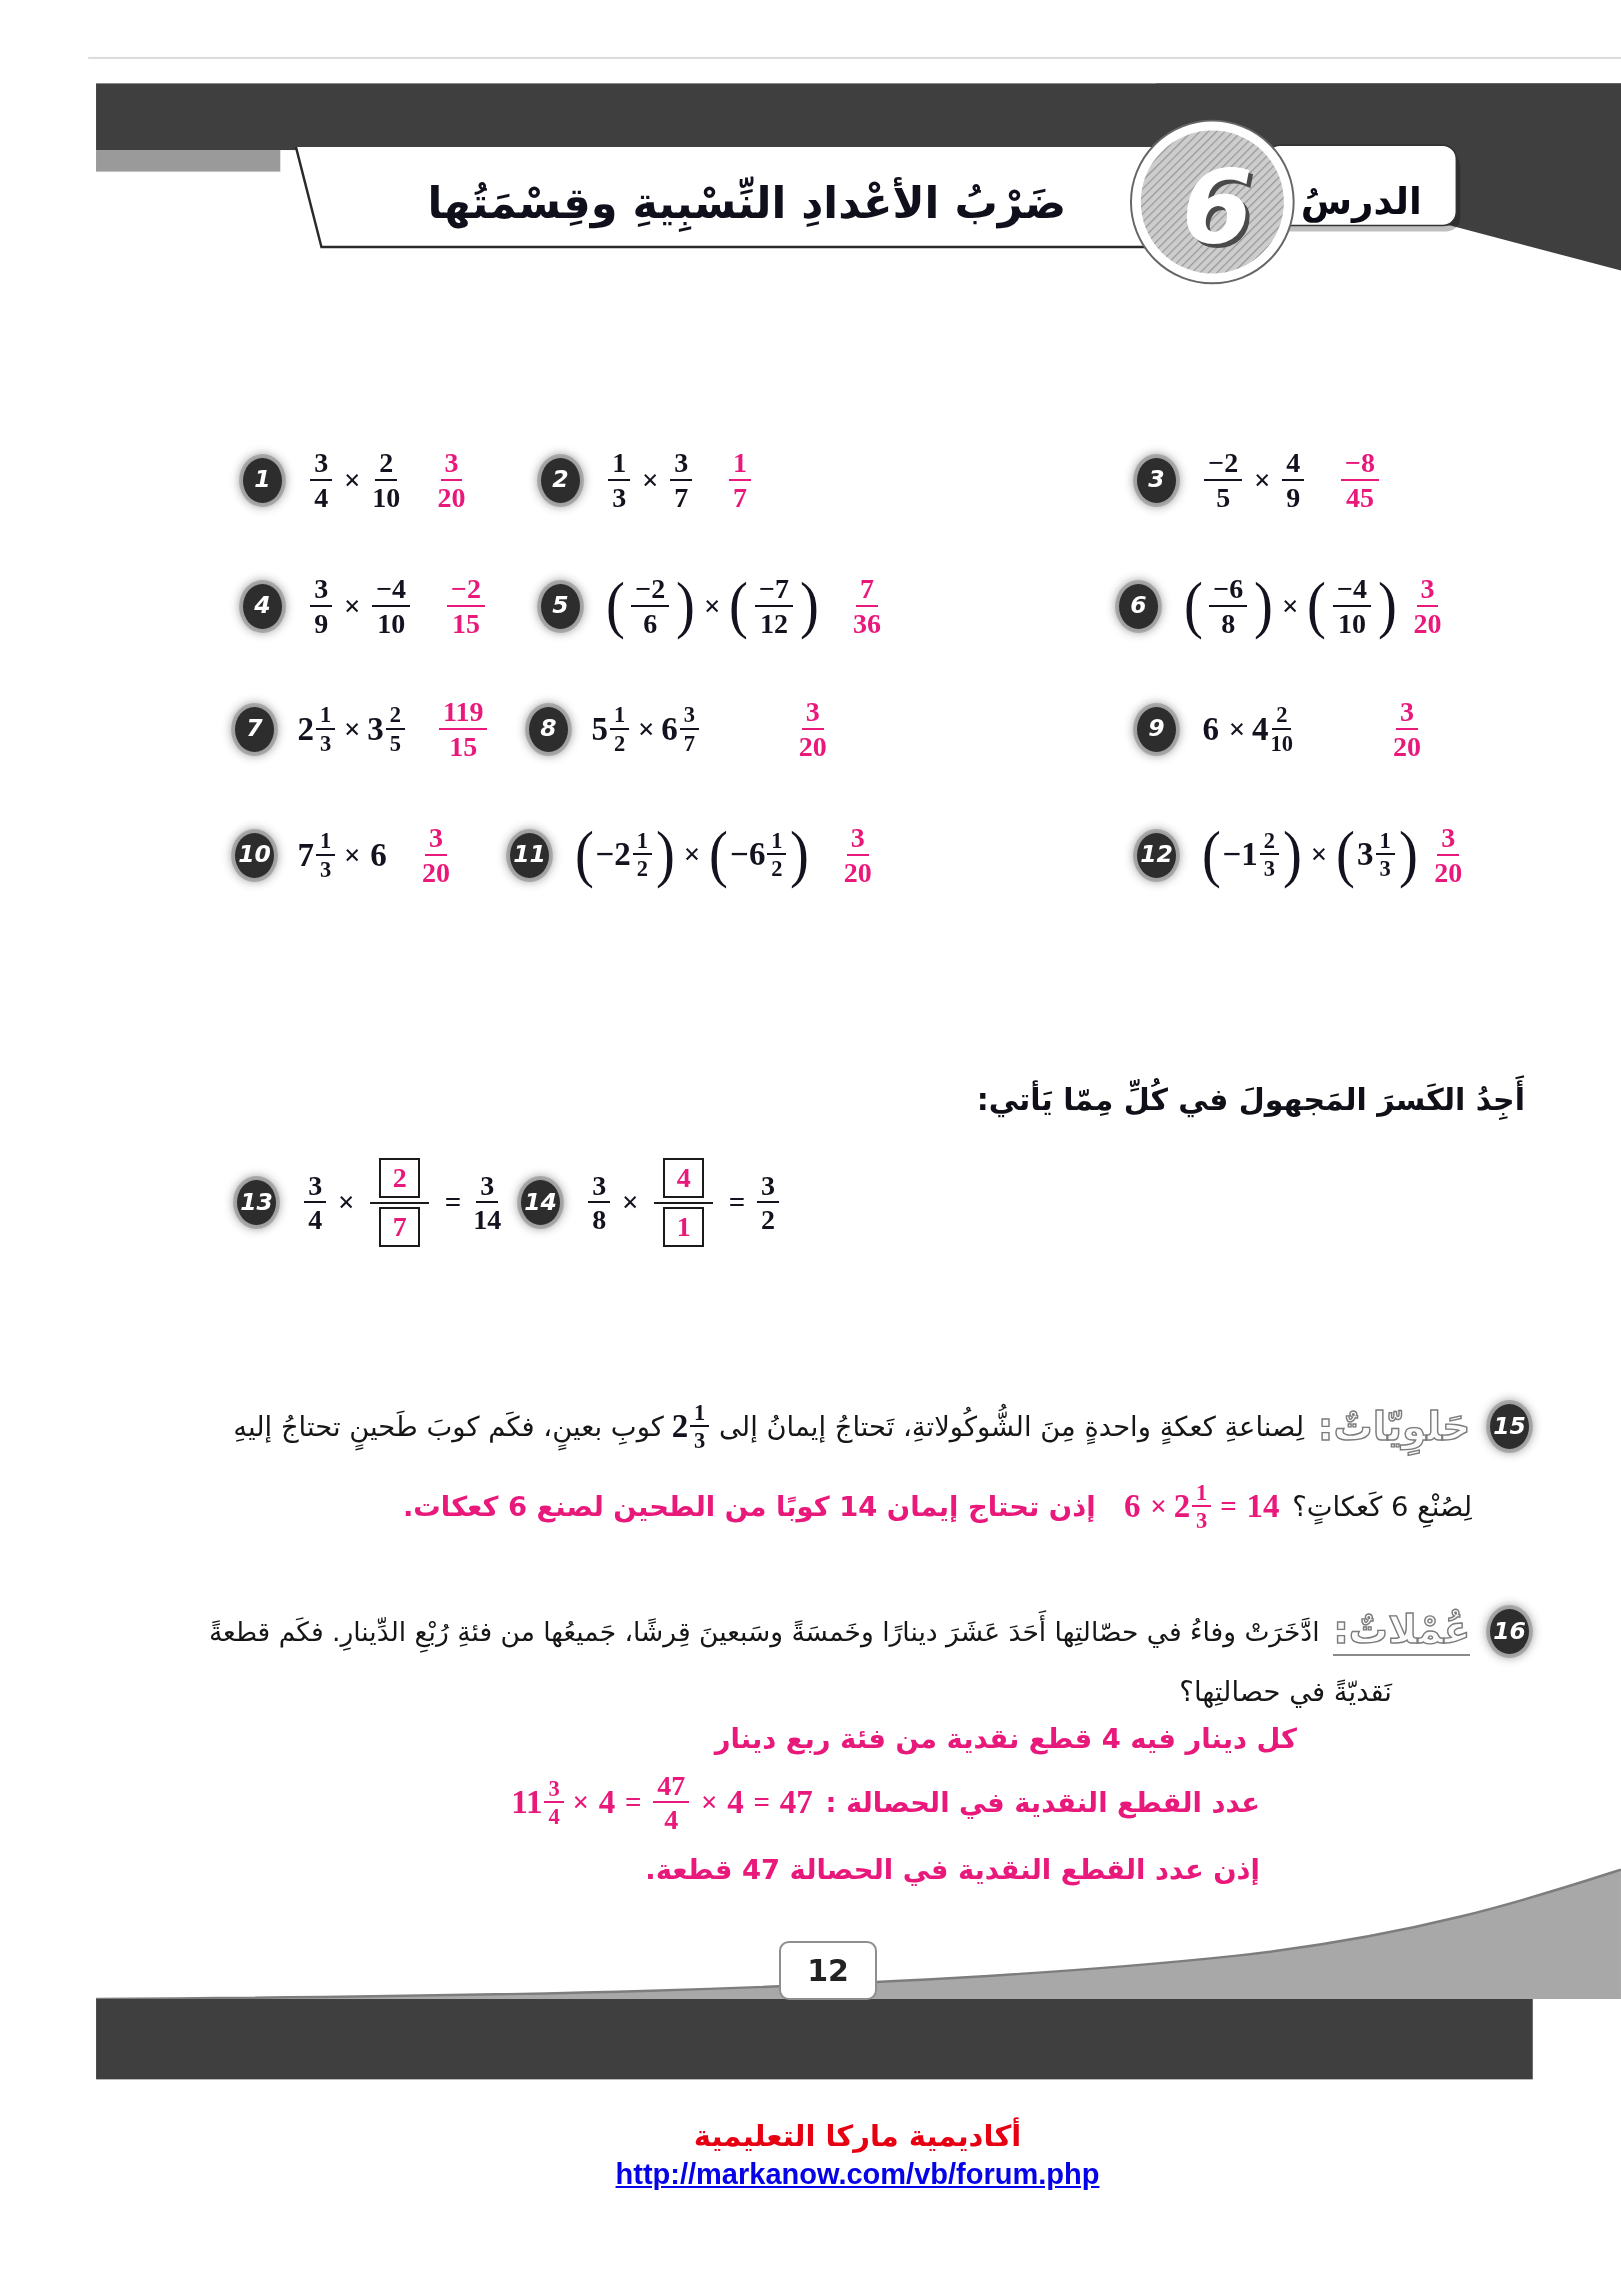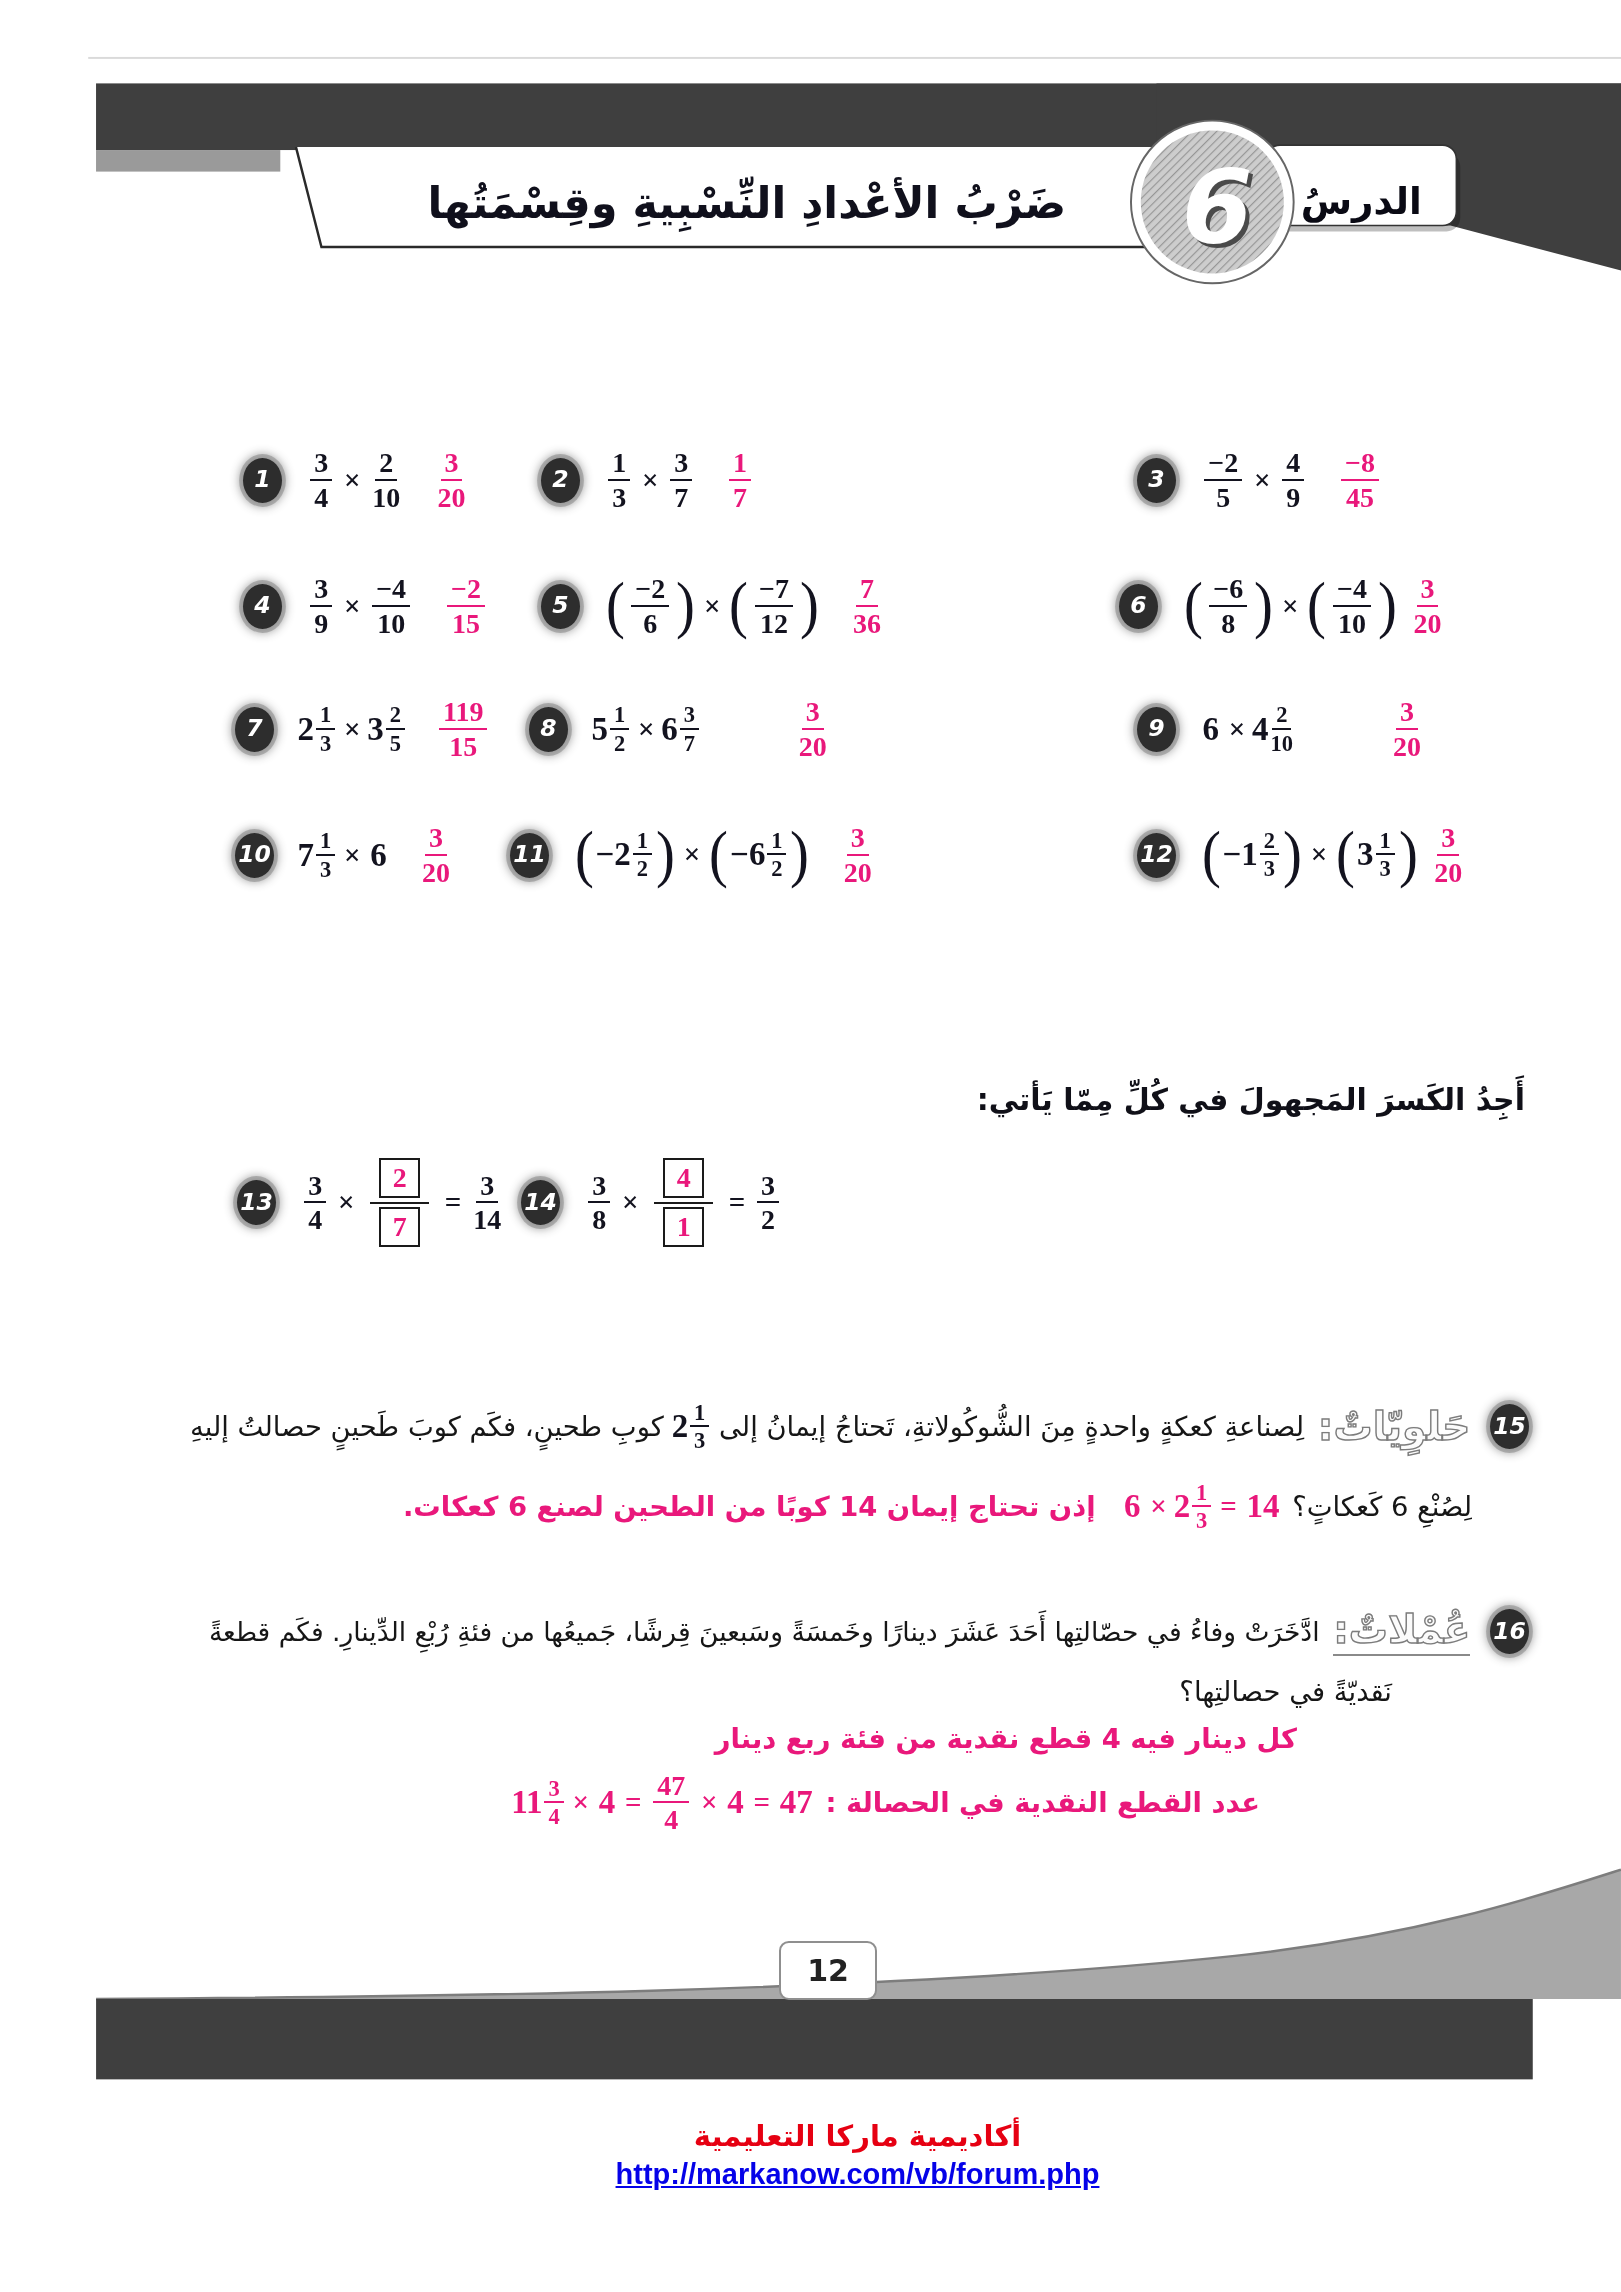--- a/index.html
+++ b/index.html
@@ -423,21 +423,21 @@
     <span class="blacktxt">لِصناعةِ كعكةٍ واحدةٍ مِنَ الشُّوكُولاتةِ، تَحتاجُ إيمانُ إلى</span>
     <span class="math" style="margin:0 7.8px;">
         <span class="mx">
           <span class="w">2</span>
           <span class="fr">
             <span class="n">1</span>
             <span class="d">3</span>
           </span>
         </span>
       </span>
-    <span class="blacktxt">كوبِ طحينٍ، فكَم كوبَ طَحينٍ حصالتُ إليهِ</span>
+    <span class="blacktxt">كوبِ بعينٍ، فكَم كوبَ طَحينٍ تحتاجُ إليهِ</span>
   </div>
   <div class="wline" style="top:1480px;right:149px;">
     <span class="blacktxt">لِصُنْعِ 6 كَعكاتٍ؟</span>
     <span class="math pinkmath gap26">
         <span class="int">6</span>
         <span class="op">×</span>
         <span class="mx">
           <span class="w">2</span>
           <span class="fr">
             <span class="n">1</span>
@@ -477,20 +477,23 @@
         <span class="fr">
           <span class="n">47</span>
           <span class="d">4</span>
         </span>
         <span class="op">×</span>
         <span class="int">4</span>
         <span class="op">=</span>
         <span class="int">47</span>
       </span>
   </div>
+  <div class="wline" style="top:1854px;right:361px;">
+    <span class="pinktxt">إذن عدد القطع النقدية في الحصالة 47 قطعة.</span>
+  </div>
 
   <svg width="1621" height="245" style="position:absolute;top:1852px;left:0;" viewBox="0 0 1654 250">
     <path d="M98,150 C 420,148 900,144 1260,106 C 1450,85 1570,45 1654,18 L1654,150 Z" fill="#a8a8a8"></path>
     <path d="M98,150 C 420,148 900,144 1260,106 C 1450,85 1570,45 1654,18" fill="none" stroke="#7d7d7d" stroke-width="2.5"></path>
     <rect x="98" y="150" width="1466" height="82" fill="#3f3f3f"></rect>
   </svg>
   <div class="pagebox">
     <span>12</span>
   </div>
   <div class="acad">أكاديمية ماركا التعليمية</div>

